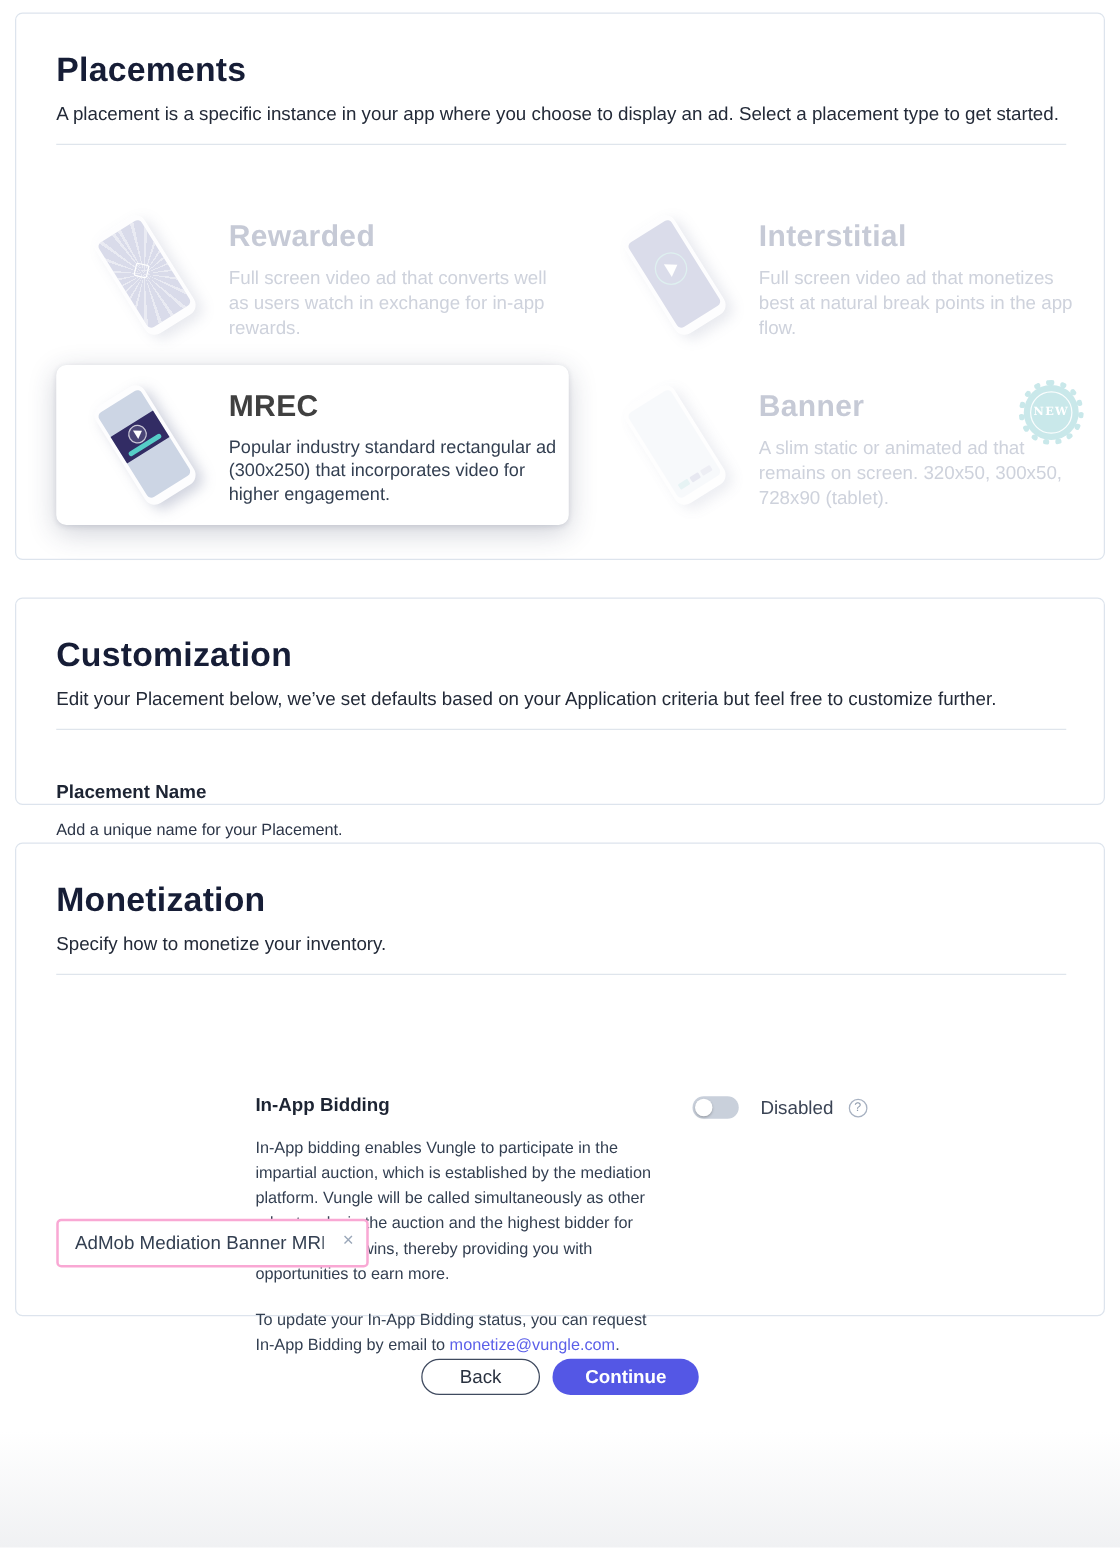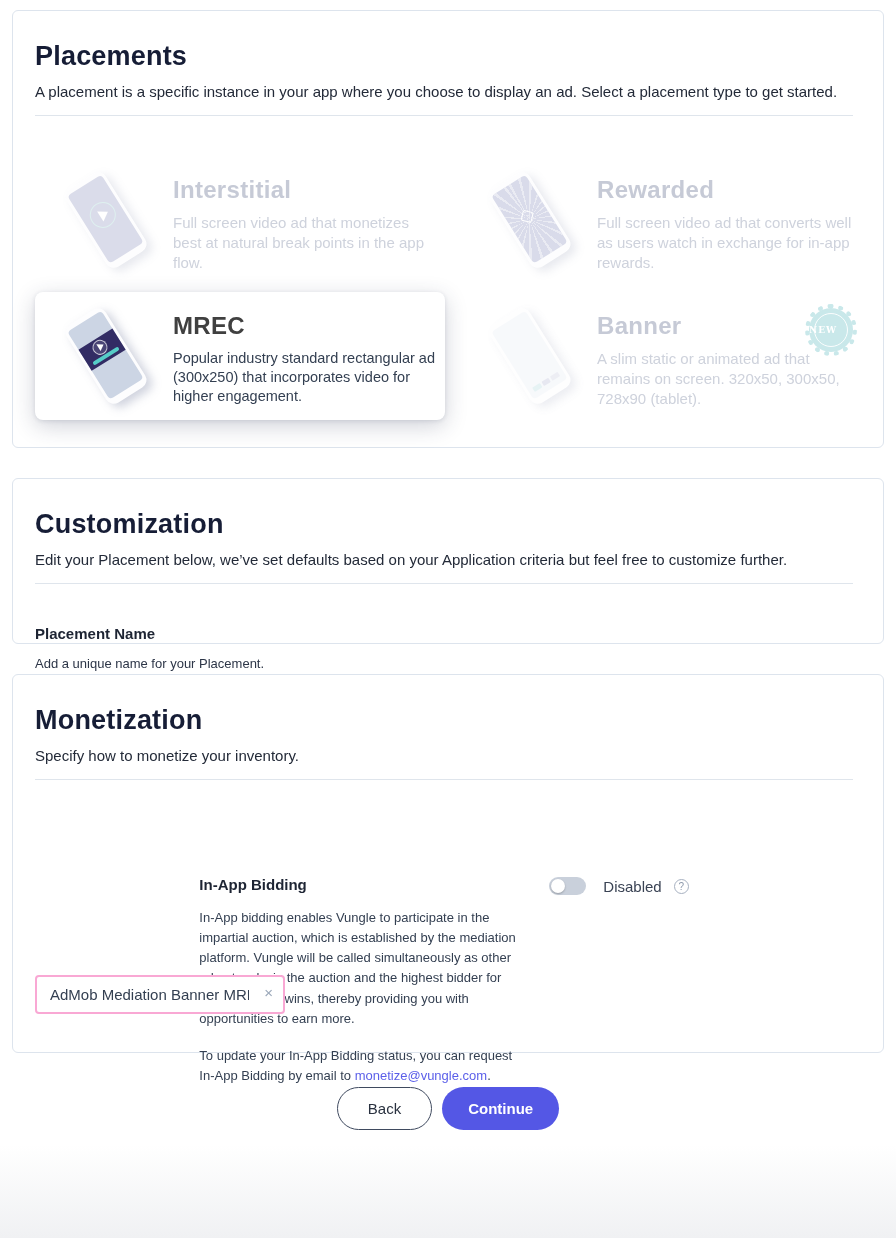--- a/index.html
+++ b/index.html
@@ -9,21 +9,21 @@
     font-family: "Liberation Sans", sans-serif;
     background: linear-gradient(#ffffff 0 1145px, #f0f1f3 1238px);
     color: #2b3345;
     overflow: hidden;
   }
   .card {
     margin: 0 12px;
     background: #fff;
     border: 1px solid #dde4ed;
     border-radius: 6px;
-    padding: 30px 30px 0 22px;
+    padding: 30px 30px 0 32px;
   }
   .card-placements { margin-top: 10px; height: 438px; }
   .card-customization { margin-top: 30px; height: 166px; }
   .card-monetization { margin-top: 30px; height: 379px; }
 
   h1.section-title {
     font-size: 27px;
     font-weight: 700;
     color: #161d36;
     letter-spacing: .2px;
@@ -184,21 +184,21 @@
 
   
   .new-badge {
     position: absolute;
     right: 16px; top: 16px;
     width: 44px; height: 44px;
     background: #c9e8ea;
     border-radius: 50%;
     outline: 5px dotted #c9e8ea;
     outline-offset: -1px;
-    display: flex; align-items: center; justify-content: flex-start;
+    display: flex; align-items: center; justify-content: center;
   }
   .new-badge::after {
     content: "";
     position: absolute; inset: 5px;
     border: 1px solid rgba(255,255,255,.9);
     border-radius: 50%;
   }
   .new-badge span {
     font-family: "DejaVu Serif", serif;
     font-size: 9px;
@@ -282,21 +282,21 @@
   }
 
   
   .footer {
     margin-top: 34px;
     display: flex;
     justify-content: center;
     gap: 10px;
   }
   .btn {
-    height: 43px;
+    height: 29px;
     border-radius: 22px;
     font-size: 15px;
     font-family: "Liberation Sans", sans-serif;
     cursor: pointer;
     padding: 0 30px;
   }
   .btn-back {
     background: #ffffff;
     border: 1px solid #3f4a5f;
     color: #29313f;
@@ -311,48 +311,48 @@
 </style>
 </head>
 <body>
 
 <section class="card card-placements">
   <h1 class="section-title">Placements</h1>
   <p class="section-sub">A placement is a specific instance in your app where you choose to display an ad. Select a placement type to get started.</p>
   <hr class="divider">
 
   <div class="type-grid">
+
+    <div class="type-tile tile-muted">
+      <div class="phone-wrap faded-50">
+        <div class="phone">
+          <div class="screen screen-rewarded">
+            <span class="gem"></span>
+          </div>
+        </div>
+      </div>
+      <div class="tile-text">
+        <h2>Rewarded</h2>
+        <p>Full screen video ad that converts well as users watch in exchange for in-app rewards.</p>
+      </div>
+    </div>
 
     <div class="type-tile tile-muted">
       <div class="phone-wrap faded-50">
         <div class="phone">
           <div class="screen screen-interstitial">
             <span class="play-ring">
                 <span class="play-tri"></span>
               </span>
           </div>
         </div>
       </div>
       <div class="tile-text">
         <h2>Interstitial</h2>
         <p>Full screen video ad that monetizes best at natural break points in the app flow.</p>
-      </div>
-    </div>
-
-    <div class="type-tile tile-muted">
-      <div class="phone-wrap faded-50">
-        <div class="phone">
-          <div class="screen screen-rewarded">
-            <span class="gem"></span>
-          </div>
-        </div>
-      </div>
-      <div class="tile-text">
-        <h2>Rewarded</h2>
-        <p>Full screen video ad that converts well as users watch in exchange for in-app rewards.</p>
       </div>
     </div>
 
     <div class="type-tile tile-selected">
       <div class="phone-wrap">
         <div class="phone">
           <div class="screen screen-mrec">
             <div class="mrec-ad">
               <span class="ring">
                   <span class="tri"></span>

